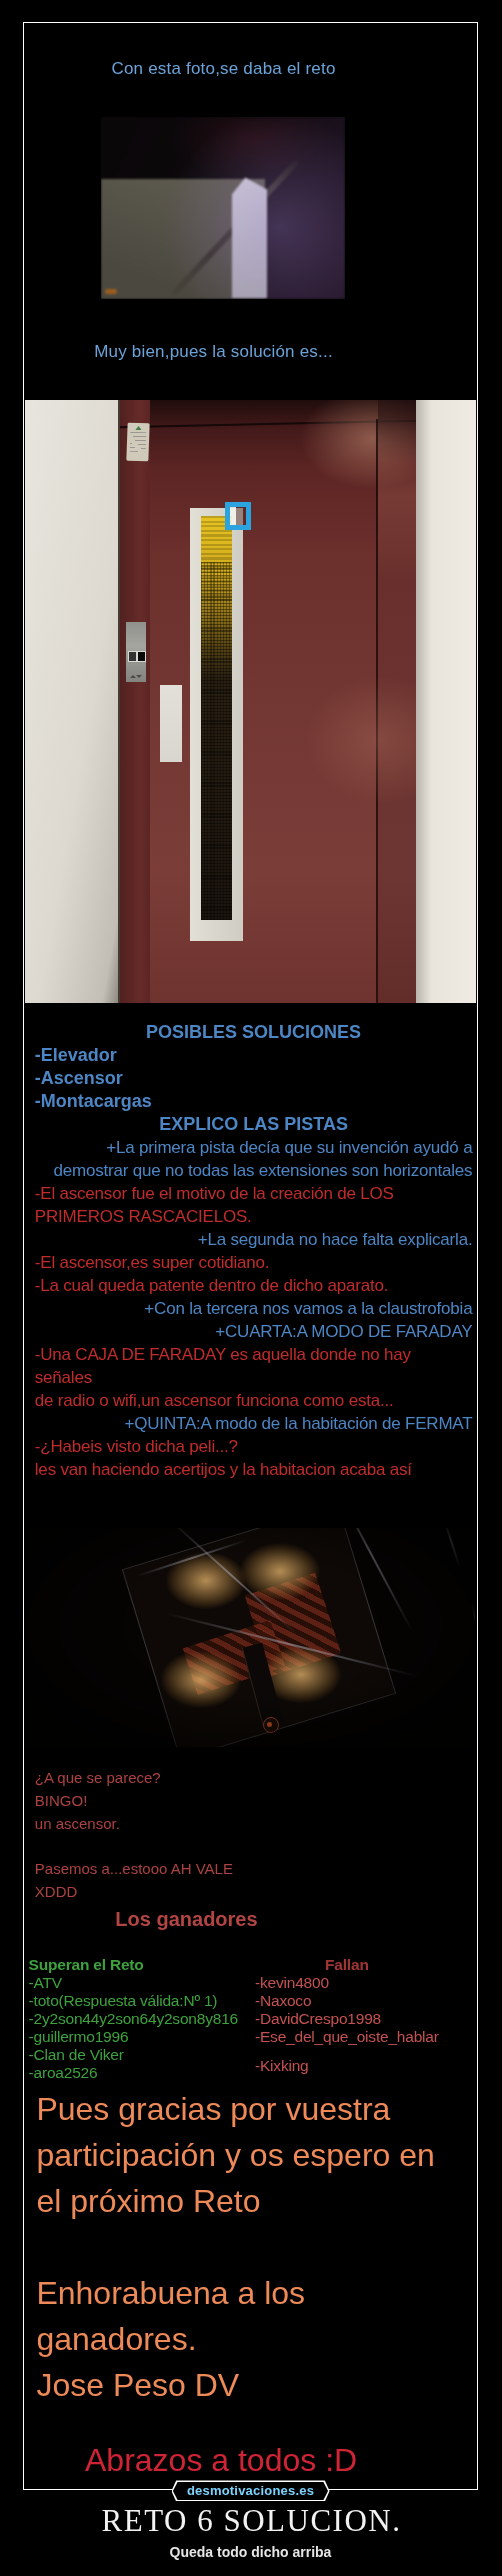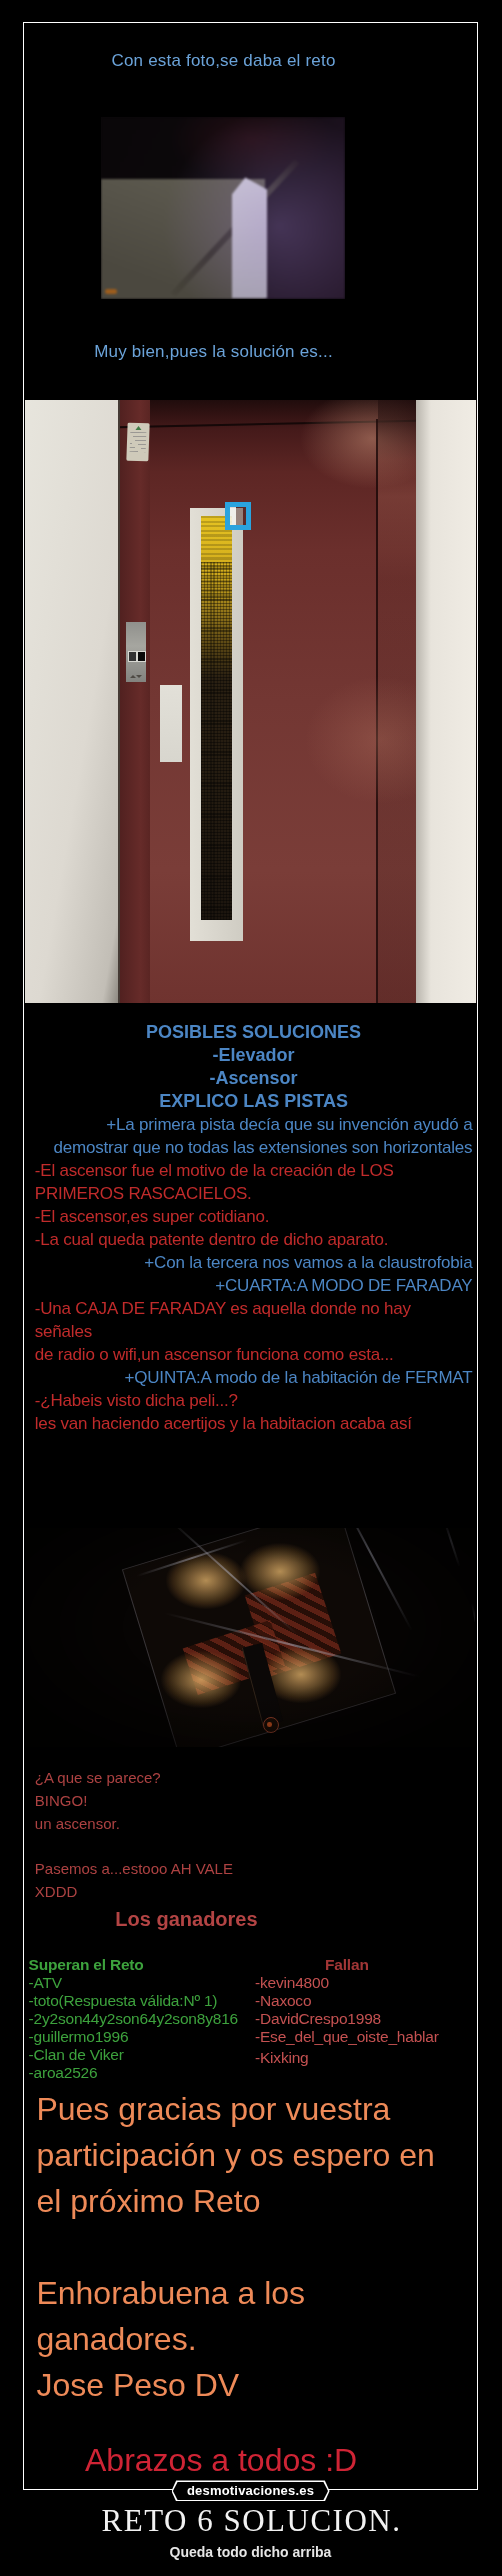--- a/index.html
+++ b/index.html
@@ -6,21 +6,21 @@
   body{width:503px;height:2576px;position:relative;overflow:hidden;
        font-family:"Liberation Sans","DejaVu Sans",sans-serif;}
 
   
   #frame{position:absolute;left:23px;top:22.4px;width:453px;height:2466px;
          border:1.5px solid #fff;background:#000;}
 
   
   .cap{position:absolute;left:0;text-align:center;font-size:17px;font-weight:500;
        color:var(--caption_blue);letter-spacing:0.2px;}
-  #cap1{top:28px;width:399px;}
+  #cap1{top:36px;width:399px;}
   #cap2{top:319px;width:379px;}
 
   
   #photo1{position:absolute;left:77px;top:94px;width:244px;height:182px;overflow:hidden;background:#0a0709;}
   #photo1 .in{position:absolute;inset:0;filter:blur(0.8px);}
   .p1-base{position:absolute;inset:0;background:linear-gradient(115deg,#0a0709 0%,#0d090c 50%,#1d1220 78%,#241628 100%);}
   .p1-maroon{position:absolute;inset:0;background:radial-gradient(ellipse 124px 70px at 62% 12%,rgba(55,18,28,.55),transparent 65%);}
   .p1-wall{position:absolute;left:0;top:62px;width:164px;height:120px;
            background:linear-gradient(200deg,#615e53,#4b483f 80%);}
   .p1-diag{position:absolute;left:43px;top:108px;width:182px;height:6.2px;transform:rotate(-47deg);
@@ -75,21 +75,21 @@
                       repeating-linear-gradient(90deg,rgba(0,0,0,.3) 0 1.2px,transparent 1.2px 3.1px);}
   .bluesq{position:absolute;left:200px;top:102px;width:26px;height:28px;box-sizing:border-box;
            border:5.4px solid var(--highlight_blue);
            background:linear-gradient(to right,rgba(245,245,240,.85) 0 40%,rgba(80,40,36,.45) 40%);}
   .edgeplate{position:absolute;left:135px;top:285px;width:22.4px;height:77px;
            background:linear-gradient(to bottom,#e2e0d8,#d8d6ce);}
 
   
   #solblock{position:absolute;left:10.8px;right:4.6px;top:998px;}
   .h-blue{text-align:center;font-size:18px;font-weight:700;color:var(--text_blue);line-height:23px;}
-  .sol-item{font-size:18px;font-weight:600;color:var(--text_blue);line-height:23px;text-align:center;}
+  .sol-item{font-size:18px;font-weight:600;color:var(--text_blue);line-height:23px;}
   .note{font-size:14px;font-weight:500;color:var(--text_green);line-height:18.6px;margin-left:10px;}
   .notes-wrap{margin-top:-3.1px;}
   .sol-result{font-size:17px;font-weight:600;color:var(--text_blue);line-height:23px;margin-top:6.2px;}
   .pistas-t{margin-top:0;}
   .pista{font-size:17px;font-weight:500;line-height:23px;letter-spacing:-0.2px;}
   .pista.b{color:var(--text_blue);text-align:right;}
   .pista.r{color:var(--text_red);}
 
   
   #fermatphoto{position:absolute;left:1.5px;top:1505px;width:449px;height:219px;overflow:hidden;background:#060403;}
@@ -125,31 +125,31 @@
   #pasemos{margin-top:22px;}
 
   
   #winners-title{position:absolute;left:0;top:1885px;width:325px;text-align:center;
            font-size:20px;font-weight:700;color:var(--winners_title_red);line-height:23px;}
   .wcol{position:absolute;top:1933px;font-size:15.5px;line-height:18px;letter-spacing:-0.2px;}
   #passcol{left:4.6px;color:var(--pass_green);}
   #passcol .hd{color:var(--pass_green);font-weight:600;}
   #failcol{left:231px;color:var(--fail_red);}
   #failcol .hd{color:var(--fail_red_header);font-weight:700;text-align:center;}
-  .w-gap{margin-top:3px;}
+  .w-gap{margin-top:11px;}
 
   
   #closing{position:absolute;left:12.4px;right:3.1px;top:2063px;}
   .closing-line{font-size:32px;font-weight:400;color:var(--closing_orange);line-height:46px;min-height:46px;}
   #hugs{position:absolute;left:61px;top:2418px;font-size:32px;font-weight:400;color:var(--hugs_red);line-height:39px;}
 
   
   #watermark{position:absolute;left:50%;top:2457px;transform:translateX(-50%);
            background:#fff;padding:1.5px;clip-path:polygon(3% 0,97% 0,100% 50%,97% 100%,3% 100%,0 50%);}
-  #watermark .wm-in{background:#000;color:#ffffff;font-size:13px;font-weight:700;letter-spacing:0.2px;
+  #watermark .wm-in{background:#000;color:#7dd3fc;font-size:13px;font-weight:700;letter-spacing:0.2px;
            padding:1.5px 14px;clip-path:polygon(3% 0,97% 0,100% 50%,97% 100%,3% 100%,0 50%);}
 
   
   #footer-title{position:absolute;left:0;top:2503px;width:503px;text-align:center;
            font-family:"Liberation Serif","DejaVu Serif",serif;font-size:31px;letter-spacing:1.5px;color:#f2f2f2;}
   #footer-sub{position:absolute;left:0;top:2544px;width:501px;text-align:center;
            font-size:14px;font-weight:700;color:#e6e6e6;}
 </style>
 </head>
 <body>
@@ -199,25 +199,27 @@
       </div>
     </div>
     <div class="edgeplate"></div>
     <div class="bluesq"></div>
   </div>
 
   <div id="solblock">
     <div class="h-blue">POSIBLES SOLUCIONES</div>
     <div class="sol-item">-Elevador</div>
     <div class="sol-item">-Ascensor</div>
+    <div class="sol-item">-Montacargas</div>
     <div class="h-blue pistas-t">EXPLICO LAS PISTAS</div>
     <div class="pista b">+La primera pista decía que su invención ayudó a</div>
     <div class="pista b">demostrar que no todas las extensiones son horizontales</div>
     <div class="pista r">-El ascensor fue el motivo de la creación de LOS</div>
     <div class="pista r">PRIMEROS RASCACIELOS.</div>
+    <div class="pista b">+La segunda no hace falta explicarla.</div>
     <div class="pista r">-El ascensor,es super cotidiano.</div>
     <div class="pista r">-La cual queda patente dentro de dicho aparato.</div>
     <div class="pista b">+Con la tercera nos vamos a la claustrofobia</div>
     <div class="pista b">+CUARTA:A MODO DE FARADAY</div>
     <div class="pista r">-Una CAJA DE FARADAY es aquella donde no hay señales</div>
     <div class="pista r">de radio o wifi,un ascensor funciona como esta...</div>
     <div class="pista b">+QUINTA:A modo de la habitación de FERMAT</div>
     <div class="pista r">-¿Habeis visto dicha peli...?</div>
     <div class="pista r">les van haciendo acertijos y la habitacion acaba así</div>
   </div>

